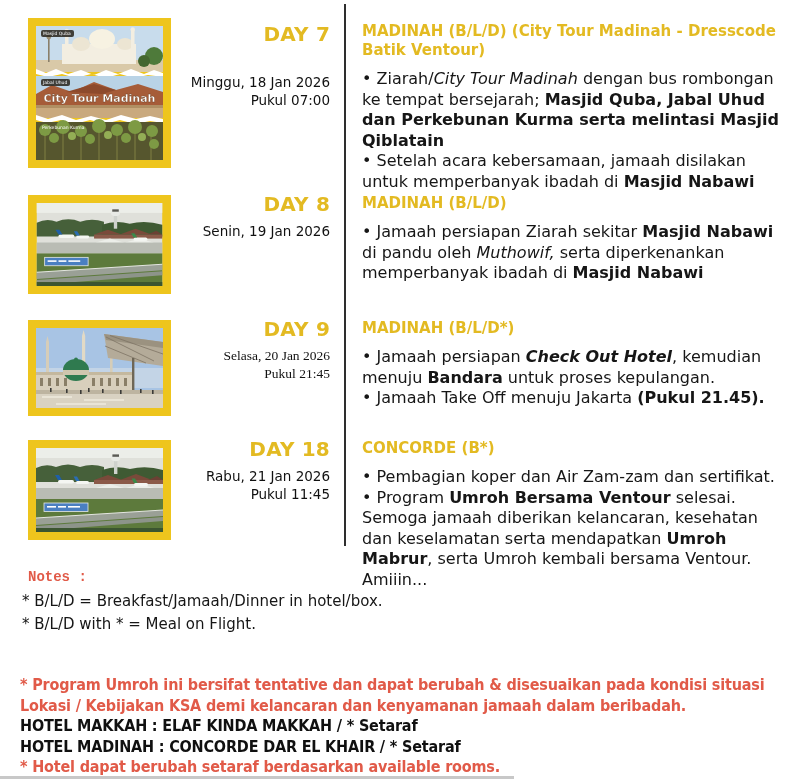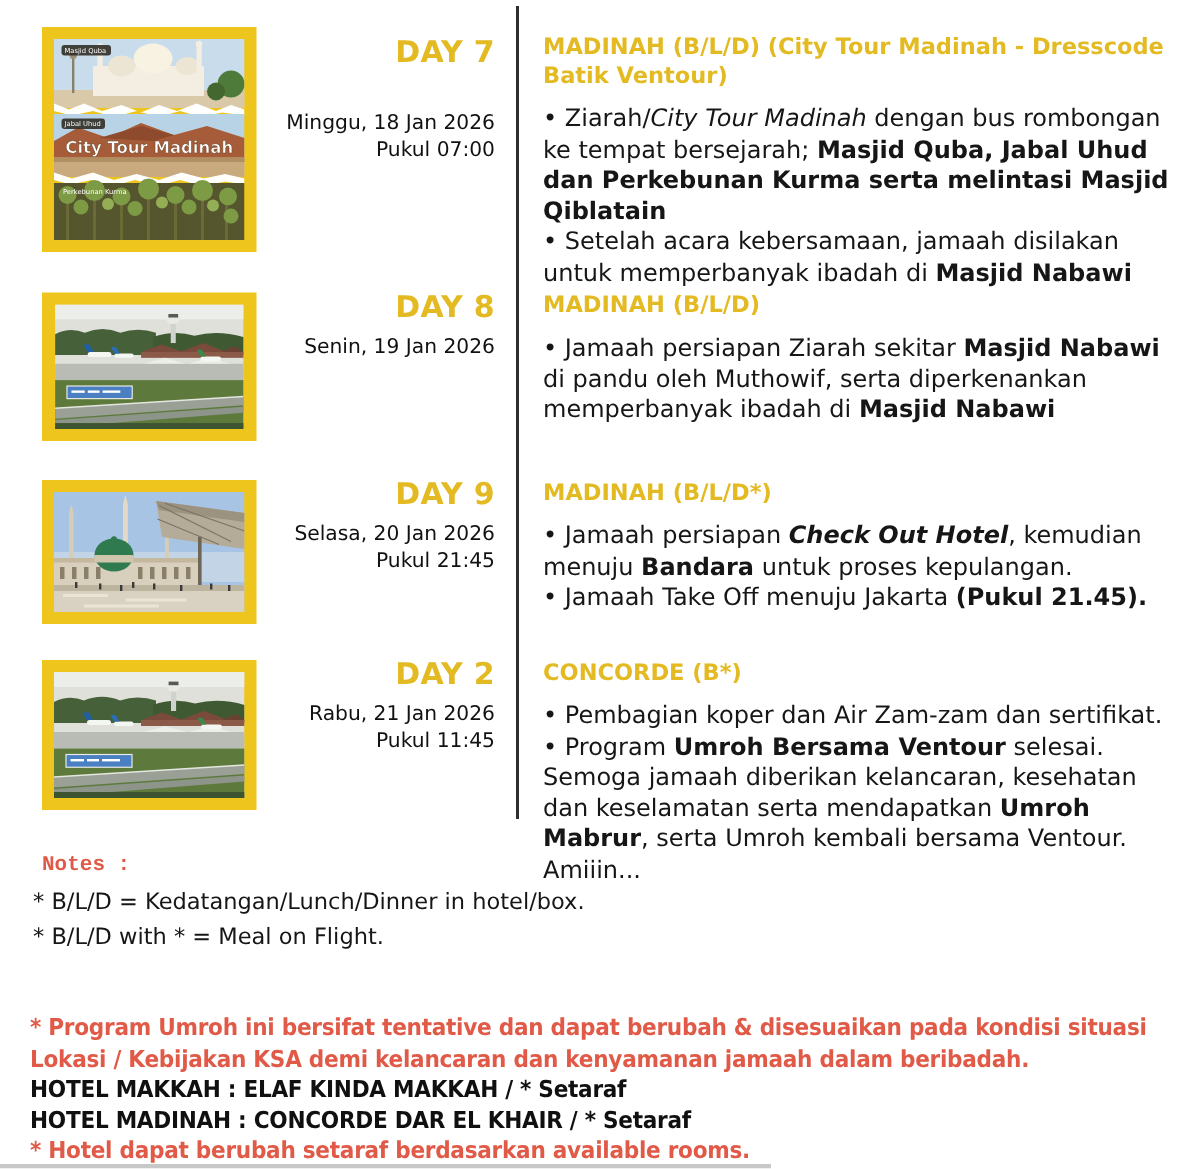--- a/index.html
+++ b/index.html
@@ -171,21 +171,21 @@
   </figure>
   <div class="mid" style="top:192px;">
     <div class="day-label">DAY 8</div>
     <div style="margin-top:6px;">
       <div class="date-line">Senin, 19 Jan 2026</div>
     </div>
   </div>
   <div class="right-block" style="top:194px;">
     <h2 class="block-title">MADINAH (B/L/D)</h2>
     <div class="bullets">
-        <div class="bullet"><span>• Jamaah persiapan Ziarah sekitar </span><span style="font-weight: bold;">Masjid Nabawi</span><span> di pandu oleh </span><span style=" text-align: right;">Muthowif,</span><span> serta diperkenankan memperbanyak ibadah di </span><span style="font-weight: bold;">Masjid Nabawi</span></div>
+        <div class="bullet"><span>• Jamaah persiapan Ziarah sekitar </span><span style="font-weight: bold;">Masjid Nabawi</span><span> di pandu oleh </span><span style="font-style: italic; text-align: right;">Muthowif,</span><span> serta diperkenankan memperbanyak ibadah di </span><span style="font-weight: bold;">Masjid Nabawi</span></div>
       </div>
   </div>
 </section>
 
 <section>
   <figure class="photo-frame" style="top:320px;">
     <svg width="127" height="80" viewBox="0 0 127 80">
       <rect x="0" y="0" width="127" height="80" fill="#a8c4e4"></rect>
       <rect x="0" y="40" width="127" height="20" fill="#c3d4e6"></rect>
 
@@ -238,21 +238,21 @@
         <rect x="66" y="61" width="1.6" height="4"></rect>
           <rect x="84" y="62" width="1.6" height="4"></rect>
           <rect x="104" y="61" width="1.6" height="4"></rect>
         <rect x="116" y="62" width="1.6" height="4"></rect>
           <rect x="44" y="62" width="1.6" height="4"></rect>
       </g>
     </svg>
   </figure>
   <div class="mid" style="top:317px;">
     <div class="day-label">DAY 9</div>
-    <div style="margin-top:6px;">
+    <div style="margin-top:6px;font-family:Liberation Serif, serif;">
       <div class="date-line">Selasa, 20 Jan 2026</div>
       <div class="date-line">Pukul 21:45</div>
     </div>
   </div>
   <div class="right-block" style="top:319px;">
     <h2 class="block-title">MADINAH (B/L/D*)</h2>
     <div class="bullets">
         <div class="bullet"><span>• Jamaah persiapan </span><span style="font-weight: bold; font-style: italic;">Check Out Hotel</span><span>, kemudian menuju </span><span style="font-weight: bold;">Bandara</span><span> untuk proses kepulangan.</span></div>
         <div class="bullet"><span>• Jamaah </span><span style="">Take Off</span><span> menuju Jakarta </span><span style="font-weight: bold;">(Pukul 21.45).</span></div>
       </div>
@@ -292,38 +292,38 @@
           <rect x="22" y="58" width="8" height="1.6"></rect>
           <rect x="32" y="58" width="12" height="1.6"></rect>
         </g>
       <polygon points="0,70 127,62 127,68 0,77" fill="#9aa096"></polygon>
       <polygon points="0,69.5 127,61.5 127,62.5 0,70.5" fill="#e4e6e0"></polygon>
       <polygon points="0,78 127,69 127,73 0,83" fill="#8d948a"></polygon>
       <rect x="0" y="80" width="127" height="4" fill="#3c5530"></rect>
     </svg>
   </figure>
   <div class="mid" style="top:437px;">
-    <div class="day-label">DAY 2</div>
+    <div class="day-label">DAY 18</div>
     <div style="margin-top:6px;">
       <div class="date-line">Rabu, 21 Jan 2026</div>
       <div class="date-line">Pukul 11:45</div>
     </div>
   </div>
   <div class="right-block" style="top:439px;">
     <h2 class="block-title">CONCORDE (B*)</h2>
     <div class="bullets">
         <div class="bullet"><span>• Pembagian koper dan Air Zam-zam dan sertifikat.</span></div>
         <div class="bullet"><span>• Program </span><span style="font-weight: bold;">Umroh Bersama Ventour</span><span> selesai. Semoga jamaah diberikan kelancaran, kesehatan dan keselamatan serta mendapatkan </span><span style="font-weight: bold;">Umroh Mabrur</span><span>, serta Umroh kembali bersama </span><span style="font-weight: normal;">Ventour. Amiiin...</span></div>
       </div>
   </div>
 </section>
 
 <div class="notes">
   <div class="notes-title">Notes :</div>
-  <div class="note-line">* B/L/D = Kedatangan/Lunch/Dinner in hotel/box.</div>
+  <div class="note-line">* B/L/D = Breakfast/Jamaah/Dinner in hotel/box.</div>
   <div class="note-line">* B/L/D with * = Meal on Flight.</div>
 </div>
 
 <div class="footer">
   <div class="red">* Program Umroh ini bersifat tentative dan dapat berubah &amp; disesuaikan pada kondisi situasi Lokasi / Kebijakan KSA demi kelancaran dan kenyamanan jamaah dalam beribadah.</div>
   <div class="black">HOTEL MAKKAH : ELAF KINDA MAKKAH / * Setaraf</div>
   <div class="black">HOTEL MADINAH : CONCORDE DAR EL KHAIR / * Setaraf</div>
   <div class="red">* Hotel dapat berubah setaraf berdasarkan available rooms.</div>
 </div>
 

